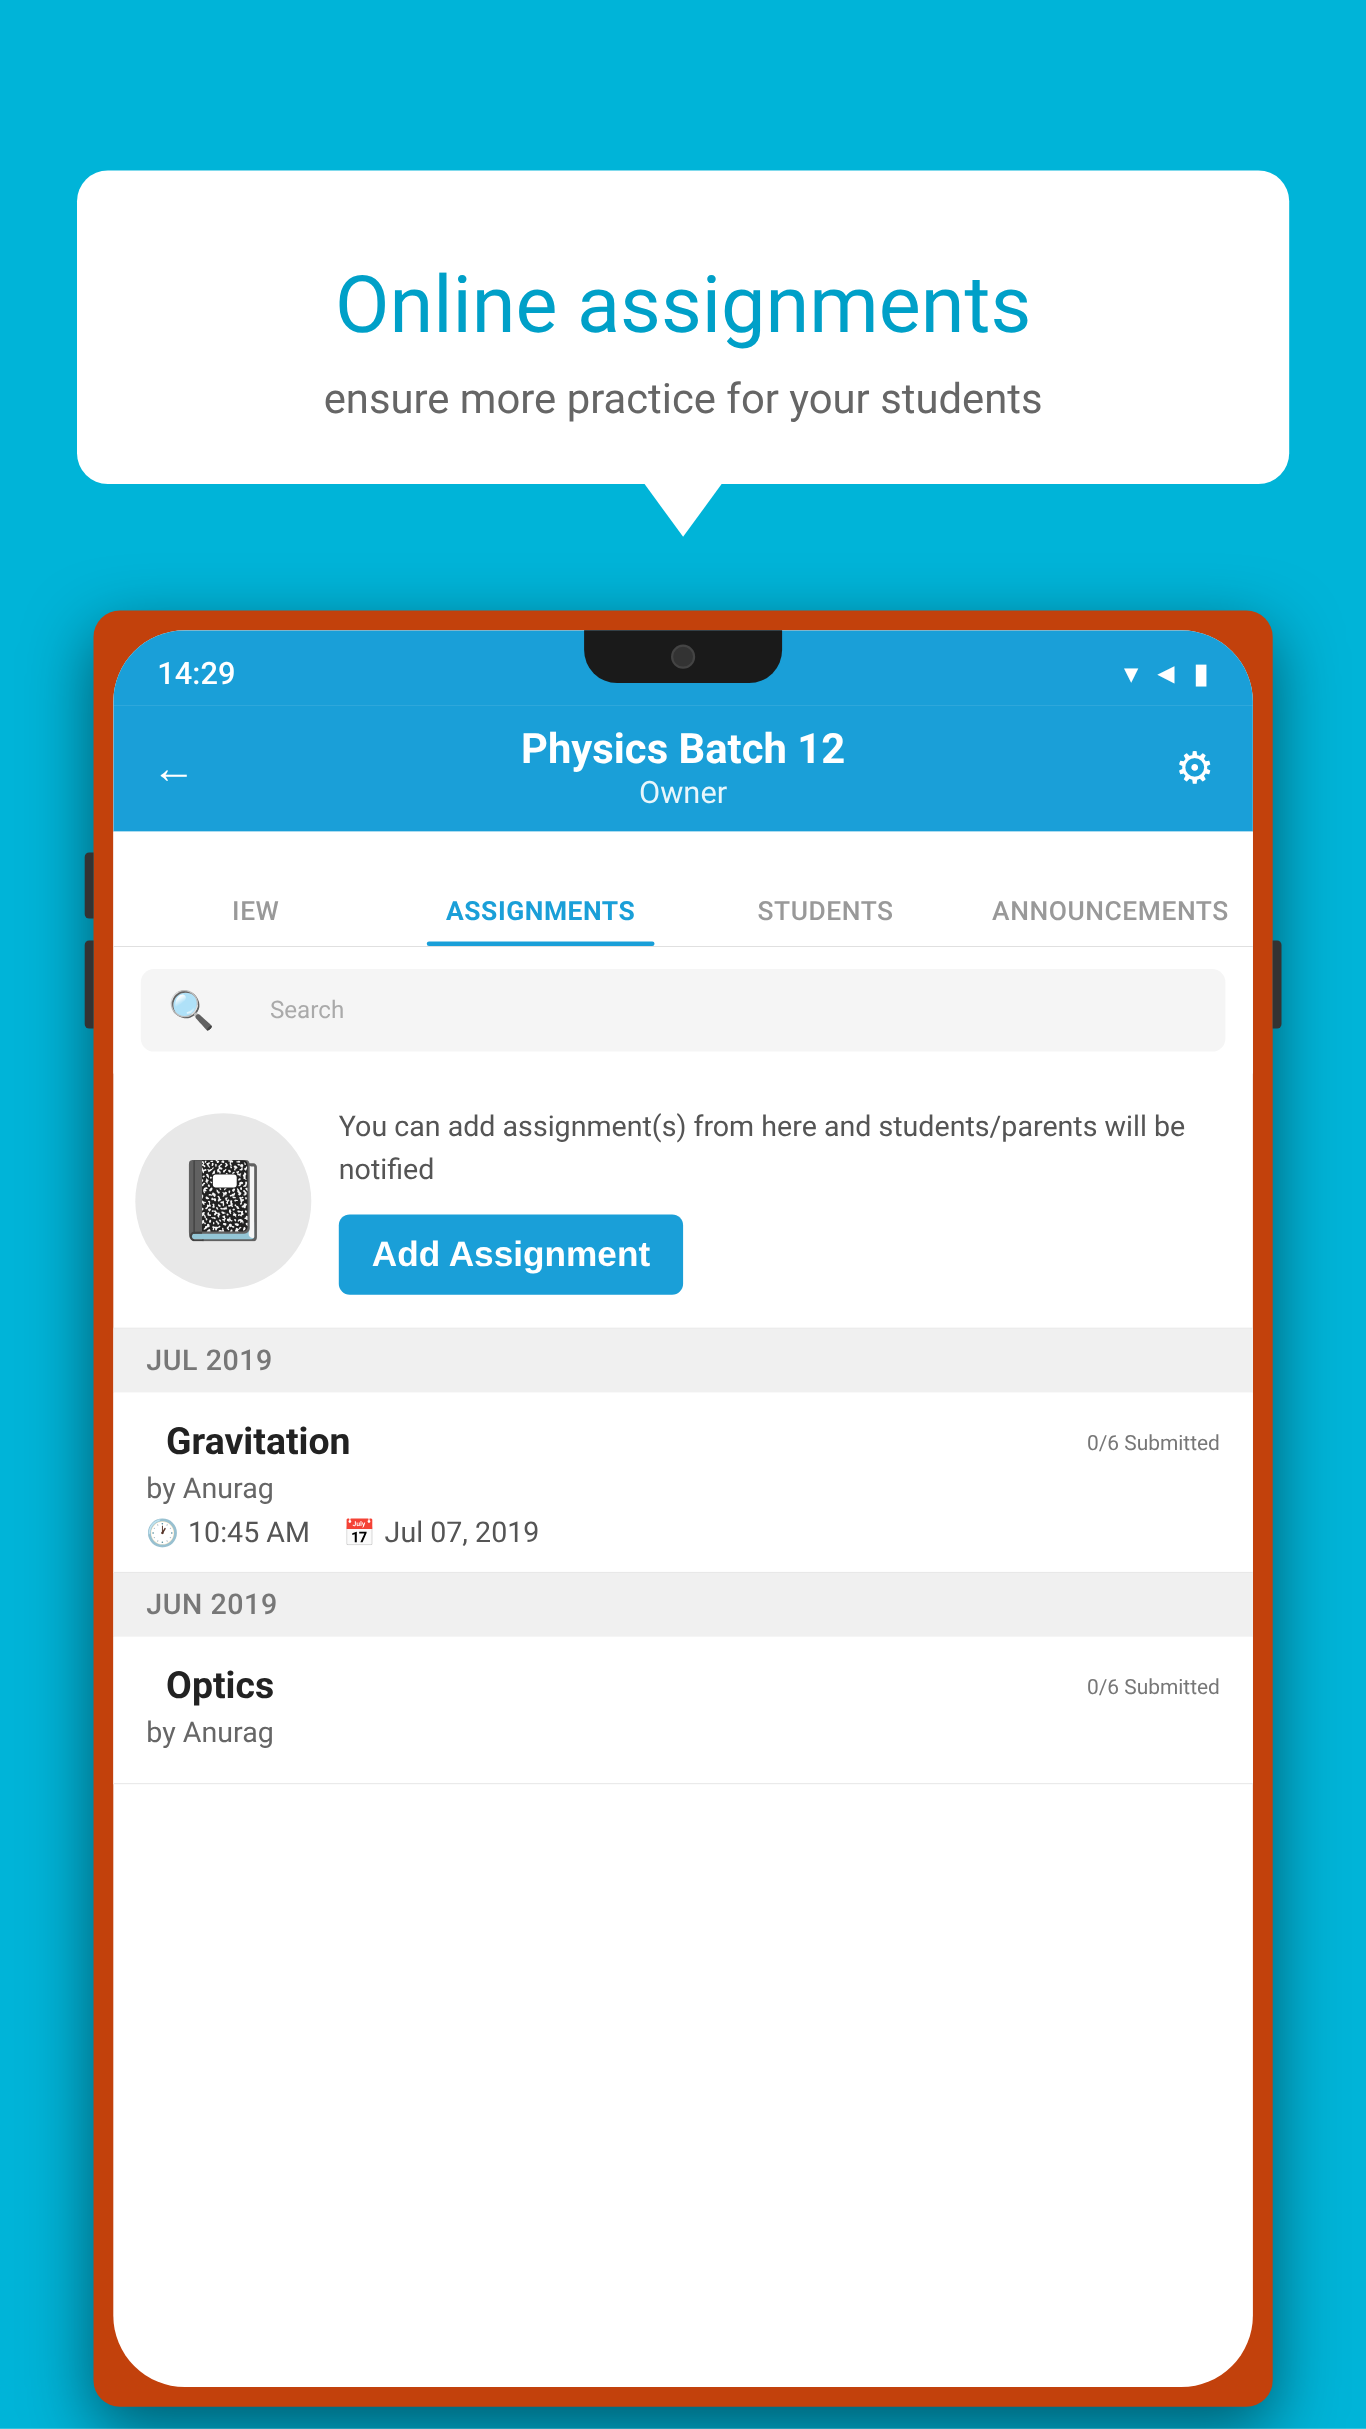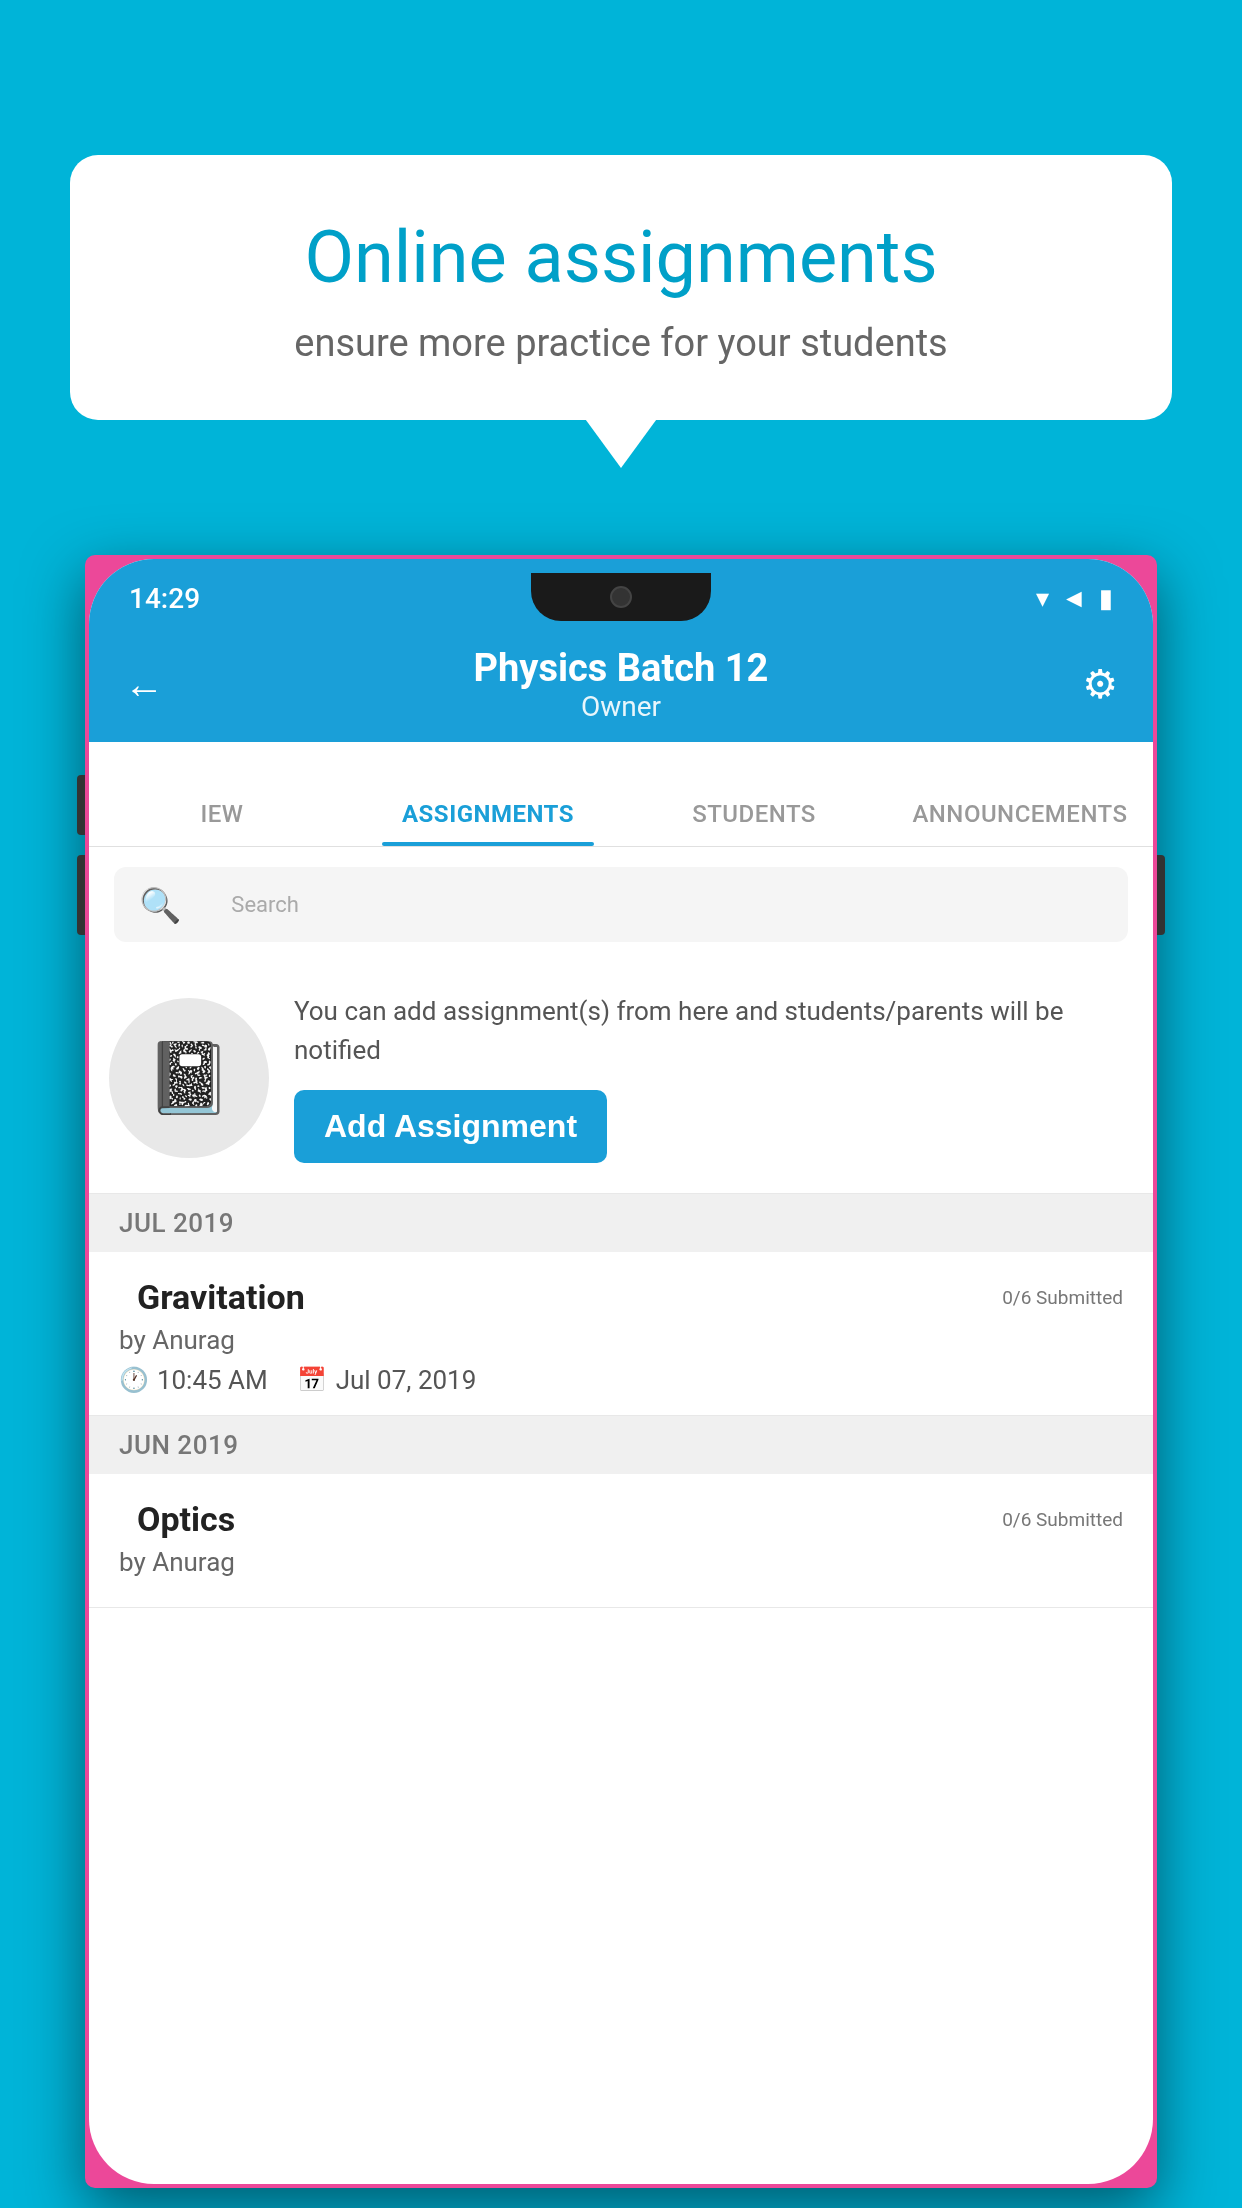--- a/index.html
+++ b/index.html
@@ -20,21 +20,21 @@
       left: 70px;
       right: 70px;
       display: flex;
       flex-direction: column;
       align-items: center;
     }
 
     .speech-bubble {
       background: white;
       border-radius: 28px;
-      padding: 60px 80px 55px 80px;
+      padding: 80px 80px 55px 80px;
       text-align: center;
       width: 100%;
       position: relative;
     }
 
     .speech-bubble::after {
       content: '';
       position: absolute;
       bottom: -48px;
       left: 50%;
@@ -63,27 +63,27 @@
     
     .phone-wrapper {
       position: absolute;
       top: 555px;
       left: 85px;
       right: 85px;
       bottom: 20px;
     }
 
     .phone-outer {
-      background: #ec4899;
-      border-radius: 10px;
+      background: #c2410c;
+      border-radius: 24px;
       width: 100%;
       height: 100%;
       position: relative;
       box-shadow: 0 20px 60px rgba(0,0,0,0.5);
-      padding: 4px;
+      padding: 18px;
     }
 
     
     .phone-notch {
       position: absolute;
       top: 18px;
       left: 50%;
       transform: translateX(-50%);
       width: 180px;
       height: 48px;

